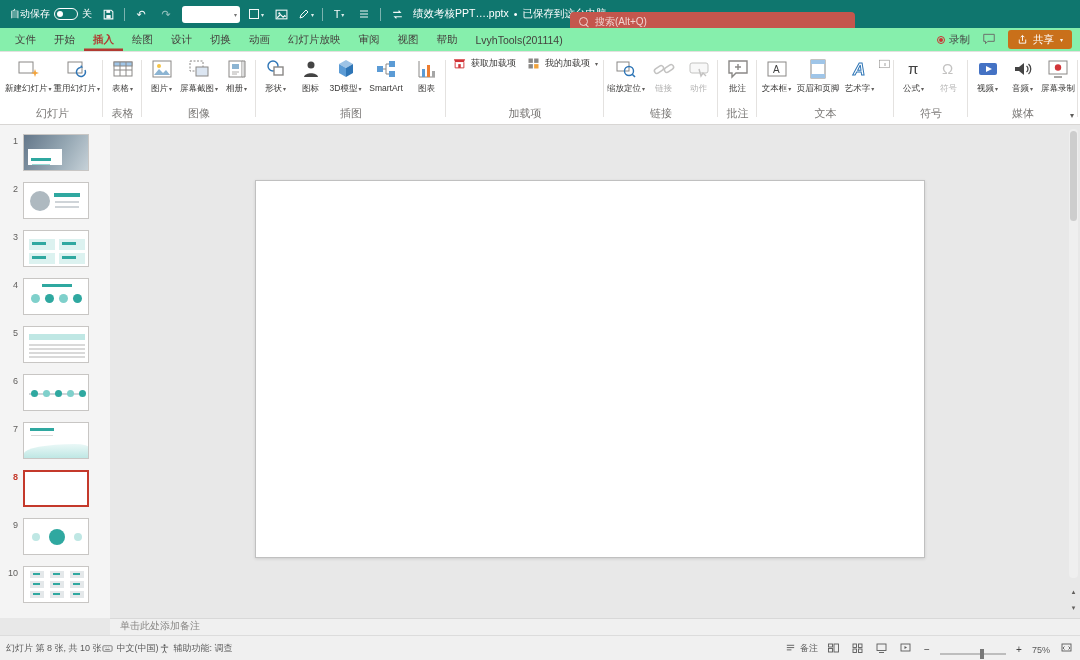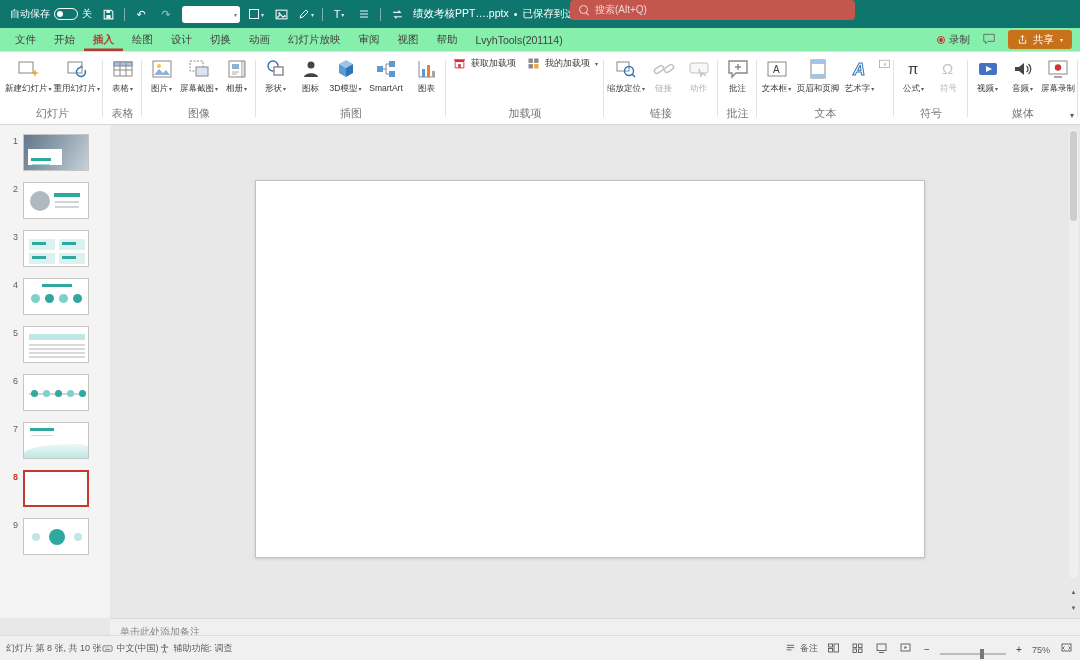--- a/index.html
+++ b/index.html
@@ -10,21 +10,21 @@
   .titlebar{position:absolute;top:0;left:0;right:0;height:28px;background:#0f766e;display:flex;align-items:center;color:#fff;font-size:10px;padding-left:10px;gap:7px}
   .autosave{display:flex;align-items:center;gap:4px}
   .toggle{width:24px;height:12px;border:1px solid #fff;border-radius:7px;position:relative}
   .toggle::before{content:"";position:absolute;left:2px;top:2px;width:6px;height:6px;background:#fff;border-radius:50%}
   .qicon{width:18px;height:18px;display:flex;align-items:center;justify-content:center;color:#fff;font-size:11px;opacity:.95}
   .qicon svg{display:block}
   .qsep{width:1px;height:13px;background:rgba(255,255,255,.45)}
   .qcombo{width:58px;height:17px;background:#fff;border-radius:3px;display:flex;align-items:center;justify-content:flex-end;padding-right:3px;color:#666;font-size:7px}
   .qcaret{font-size:6px;margin-left:1px;opacity:.9}
   .doctitle{display:flex;align-items:center;gap:5px;margin-left:0;font-size:10.5px;white-space:nowrap}
-  .search{position:absolute;left:570px;top:0;width:285px;height:20px;background:#c4564d;border-radius:4px;display:flex;align-items:center;gap:6px;padding-left:9px;color:#f0d4d1;font-size:10px}
+  .search{position:absolute;left:570px;top:12px;width:285px;height:20px;background:#c4564d;border-radius:4px;display:flex;align-items:center;gap:6px;padding-left:9px;color:#f0d4d1;font-size:10px}
   .lens{position:relative;width:10px;height:10px}
   .lens::before{content:"";position:absolute;left:0;top:0;width:7px;height:7px;border:1.4px solid #f0d4d1;border-radius:50%}
   .lens::after{content:"";position:absolute;left:7px;top:7px;width:4px;height:1.4px;background:#f0d4d1;transform:rotate(45deg);transform-origin:0 0}
   .tb-right{margin-left:auto;display:flex;align-items:center;gap:9px;height:100%}
   .avatar{width:18px;height:18px;border-radius:50%;background:#8c2b24;display:flex;align-items:center;justify-content:center}
   .winbtns{display:flex;height:100%}
   .winbtn{width:32px;height:100%;display:flex;align-items:center;justify-content:center;font-size:11px}
 
   
   .tabsbar{position:absolute;top:28px;left:0;right:0;height:24px;background:#86efac;border-bottom:1px solid #e3e1df;display:flex;align-items:center;font-size:10.5px;color:#443f3c;padding-left:6px}
@@ -80,21 +80,21 @@
 
   
   .canvas{position:absolute;left:110px;right:0;top:125px;bottom:42px;background:#e8e8e8}
   .slidecanvas{position:absolute;left:145px;top:55px;width:670px;height:378px;background:#fff;border:1px solid #c0c0c0;box-shadow:0 1px 3px rgba(0,0,0,.12)}
   .vscroll{position:absolute;right:2px;top:4px;bottom:40px;width:9px;background:#efefef;border-radius:4px}
   .vthumb{position:absolute;left:1px;right:1px;top:2px;height:90px;background:#cdcdcd;border-radius:4px}
   .navbtns{position:absolute;right:1px;bottom:4px;display:flex;flex-direction:column;gap:3px}
   .navbtn{width:11px;height:13px;display:flex;align-items:center;justify-content:center;font-size:7px;color:#605e5c}
 
   
-  .notesbar{position:absolute;left:110px;right:0;bottom:16px;height:26px;background:#f0f0f0;border-top:1px solid #d8d8d8;display:flex;align-items:center;padding-left:10px;font-size:10px;color:#8a8886}
+  .notesbar{position:absolute;left:110px;right:0;bottom:16px;height:26px;background:#f0f0f0;border-top:1px solid #d8d8d8;display:flex;align-items:flex-start;padding-left:10px;font-size:10px;color:#8a8886}
 
   
   .statusbar{position:absolute;left:0;right:0;bottom:0;height:25px;background:#f0f0f0;border-top:1px solid #dcdcdc;display:flex;align-items:center;font-size:9px;color:#5a5a5a;padding:0 6px;gap:0}
   .sitem{display:flex;align-items:center;gap:4px;white-space:nowrap}
   .sb-right{margin-left:auto;display:flex;align-items:flex-end;gap:8px}
   .sview{width:16px;height:14px;display:flex;align-items:center;justify-content:center}
   .ztrack{width:66px;height:2px;background:#bdbdbd;position:relative}
   .zthumb{position:absolute;left:60%;top:-4px;width:4px;height:10px;background:#777}
   .zbtn{width:10px;text-align:center;font-size:10px;color:#444}
 </style>
@@ -575,20 +575,24 @@
       <div class="thumb t7"></div>
     </div>
     <div class="slideitem selected">
       <span class="snum">8</span>
       <div class="thumb"></div>
     </div>
     <div class="slideitem">
       <span class="snum">9</span>
       <div class="thumb t9"></div>
     </div>
+    <div class="slideitem">
+      <span class="snum">10</span>
+      <div class="thumb t10"></div>
+    </div>
   </div>
 
   <div class="canvas">
     <div class="slidecanvas"></div>
     <div class="vscroll">
         <div class="vthumb"></div>
       </div>
     <div class="navbtns">
       <span class="navbtn">▴</span>
       <span class="navbtn">▾</span>

